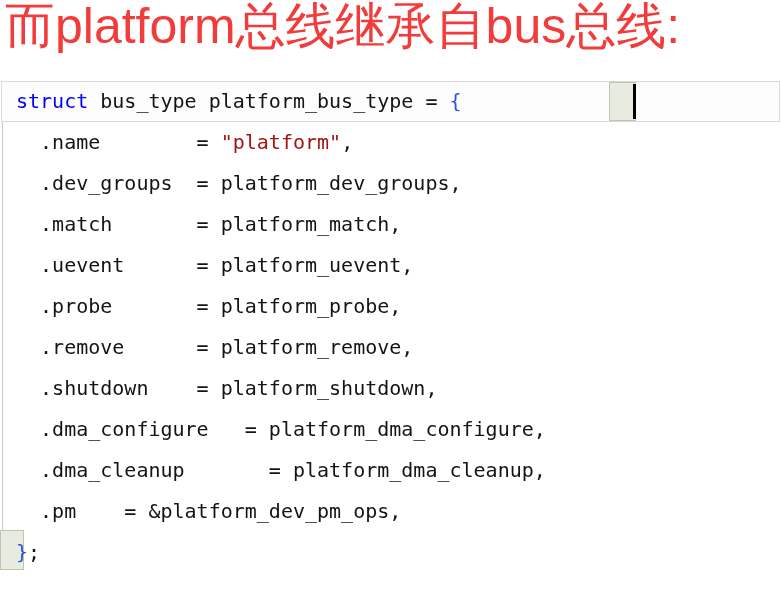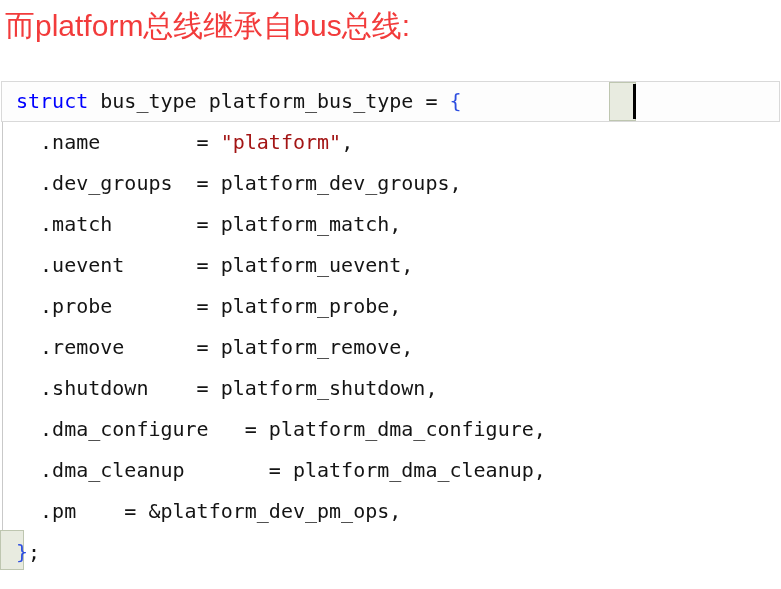--- a/index.html
+++ b/index.html
@@ -7,21 +7,21 @@
     position:relative;
     width:781px;height:589px;
     background:#ffffff;
     overflow:hidden;
     font-family:"Liberation Sans", sans-serif;
   }
   
   #heading{
     position:absolute;left:5px;top:0;
     margin:0;
-    font-size:30px;line-height:52px;font-weight:500;
+    font-size:50px;line-height:52px;font-weight:500;
     color:var(--heading, #f23b3b);
     white-space:nowrap;
     letter-spacing:0px;
   }
   
   #editor{position:absolute;left:0;top:0;width:781px;height:589px;}
   .cur-line-box{
     position:absolute;left:1px;top:81px;width:779px;height:41px;
     border:1px solid #d9d9d9;background:#fdfdfd;
     box-sizing:border-box;

